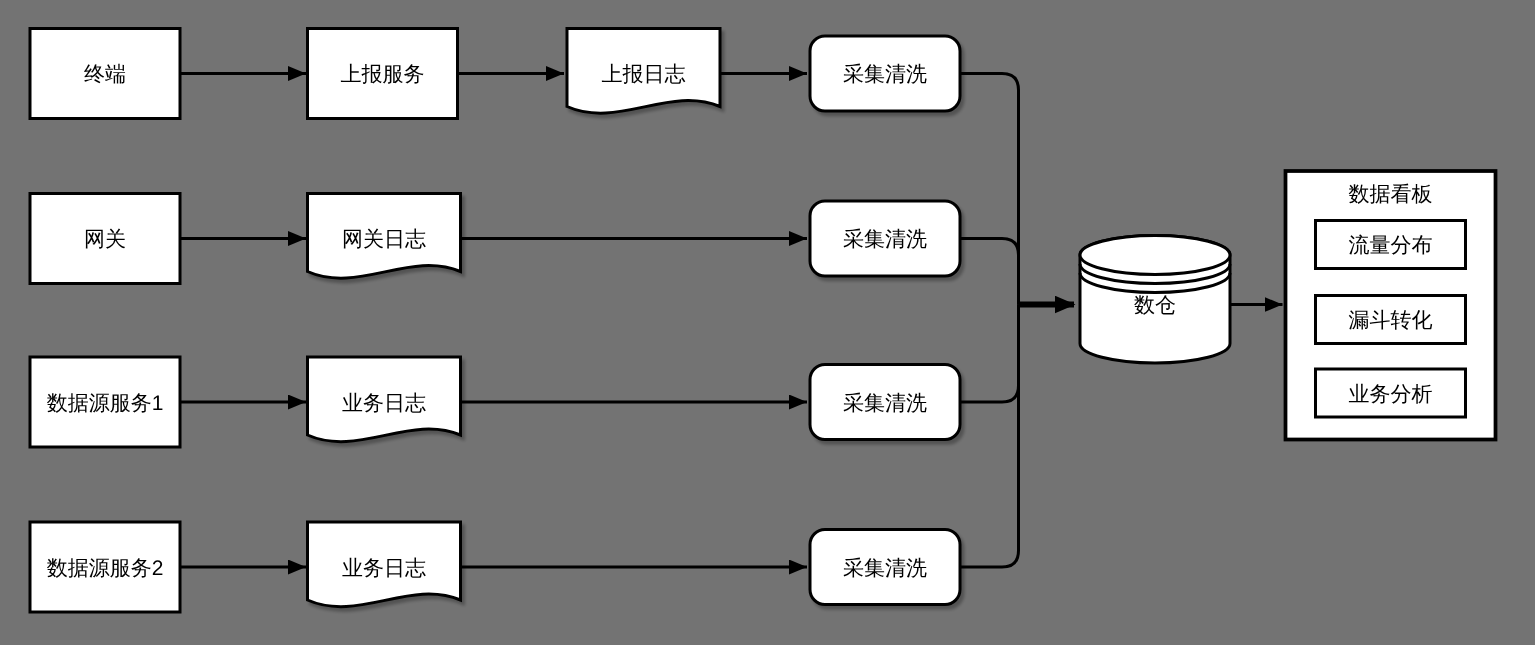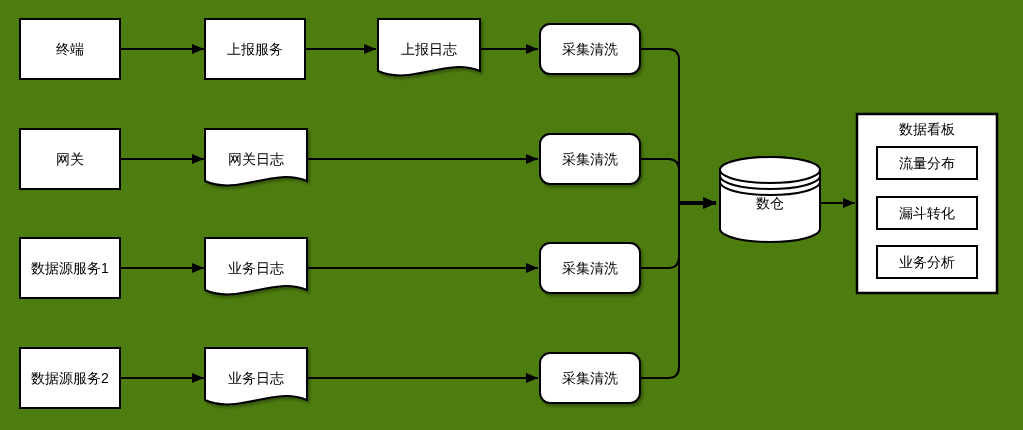--- a/index.html
+++ b/index.html
@@ -1,16 +1,16 @@
 <!DOCTYPE html>
 <html><head>
 <meta charset="utf-8">
 <style>
   html,body{margin:0;padding:0;background:#ffffff;}
-  .stage{width:1023px;height:430px;position:relative;background:#4d7c0f;overflow:hidden;}
+  .stage{width:1023px;height:430px;position:relative;background:#737373;overflow:hidden;}
   svg{display:block;}
   .shape{fill:#ffffff;stroke:#000000;stroke-width:2;}
   .shape-thick{fill:#ffffff;stroke:#000000;stroke-width:2.5;}
   .ring{fill:none;stroke:#000000;stroke-width:2;}
   .edge{fill:none;stroke:#000000;stroke-width:2;}
   .edge-bold{fill:none;stroke:#000000;stroke-width:4;}
   .lbl{font-family:"Liberation Sans","DejaVu Sans",sans-serif;font-size:14px;fill:#000000;text-anchor:middle;}
   .shadowed{filter:url(#sh);}
 </style>
 </head>

